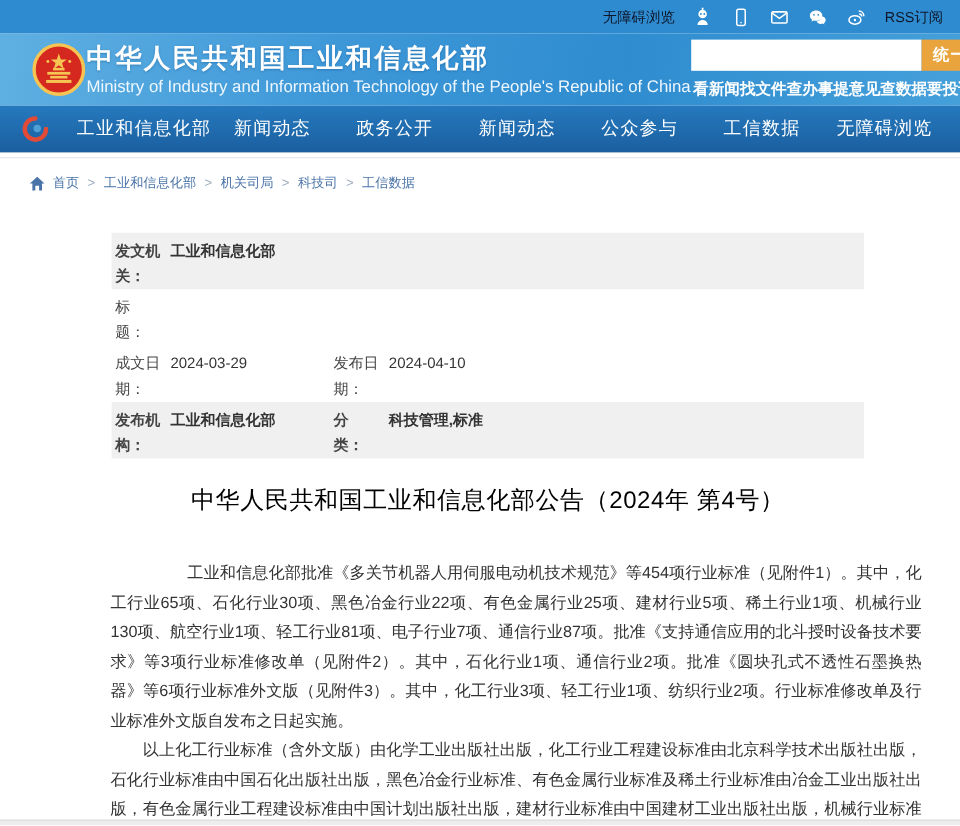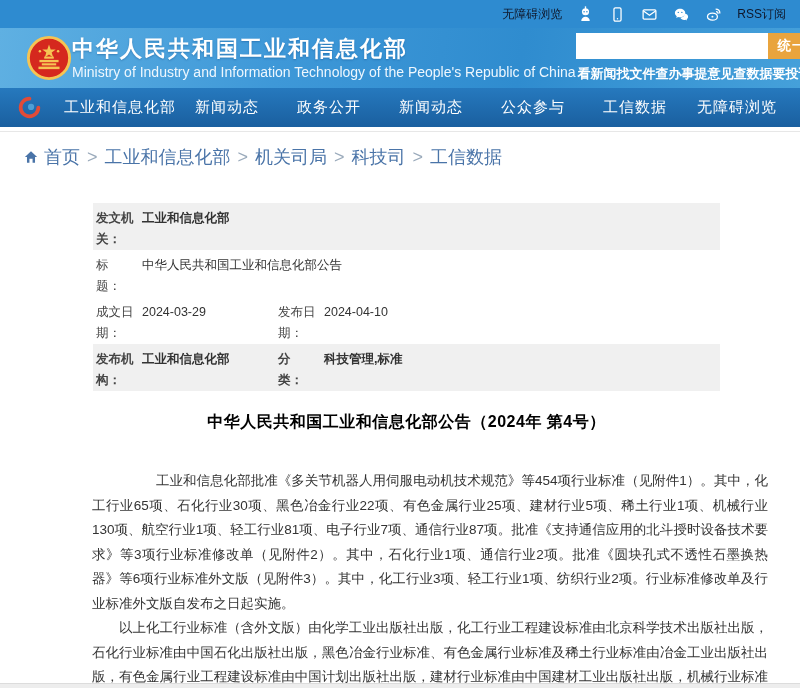--- a/index.html
+++ b/index.html
@@ -44,40 +44,40 @@
   .nav {
     height:39px; background:linear-gradient(180deg,#2679BE,#1A5F9F);
     display:flex; align-items:center; padding:0 12px;
   }
   .nav-logo { width:25px; height:25px; margin-left:5px; flex:0 0 auto; }
   .nav-items { flex:1; display:flex; margin-left:22px; }
   .nav-item { flex:1; text-align:center; color:#fff; font-size:15px; letter-spacing:1px; text-decoration:none; white-space:nowrap; }
   .nav-under { height:5px; border-bottom:1px solid #e7e7e7; }
   
   .breadcrumb {
-    padding:13px 0 0 24px; font-size:18px;
+    padding:13px 0 0 24px; font-size:11px;
     display:flex; align-items:center; gap:6px;
   }
   .breadcrumb a, .breadcrumb .crumb-last { color:#4a74a8; text-decoration:none; }
   .breadcrumb .sep { color:#9aaabb; margin:0 1px; }
   .home-icon { display:inline-flex; width:14px; height:14px; }
   
   .doc-table { width:627px; margin:34px 0 0 93px; font-size:12.5px; color:#333; }
   .dt-row { display:flex; min-height:43px; padding:5px 0 0 3px; }
   .dt-row.alt { background:#F0F0F0;font-weight:bold; }
   .dt-cell { display:flex; align-items:flex-start; }
   .dt-cell.full { width:100%; }
   .dt-cell.half { width:182px; flex:0 0 182px; }
   .dt-cell.rest { flex:1; }
   .dt-label { width:46px; flex:0 0 46px; white-space:pre-line; line-height:21px; color:#444; }
   .dt-value { line-height:21px; color:#333; }
   
   .doc-title {
     width:627px; margin:21px 0 0 93px; text-align:center;
-    font-size:16px; font-weight:bold; color:#000; letter-spacing:0.5px;
+    font-size:20px; font-weight:normal; color:#000; letter-spacing:0.5px;
   }
   .doc-body {
     width:676px; margin:36px 0 0 92px;
     font-size:13.5px; line-height:24.5px; text-align:justify; color:#333;
   }
   .doc-body p { margin:0; }
   .doc-body p.p-first { text-indent:64px; }
   .doc-body p.p-normal { text-indent:27px; }
   
   .page-bottom {
@@ -207,21 +207,20 @@
       <div class="dt-cell full">
         <div class="dt-label">发文机
 关：</div>
         <div class="dt-value">工业和信息化部</div>
       </div>
     </div>
     <div class="dt-row">
       <div class="dt-cell full">
         <div class="dt-label">标
 题：</div>
-        <div class="dt-value">中华人民共和国工业和信息化部公告</div>
       </div>
     </div>
     <div class="dt-row">
       <div class="dt-cell half">
         <div class="dt-label">成文日
 期：</div>
         <div class="dt-value">2024-03-29</div>
       </div>
       <div class="dt-cell rest">
         <div class="dt-label">发布日

